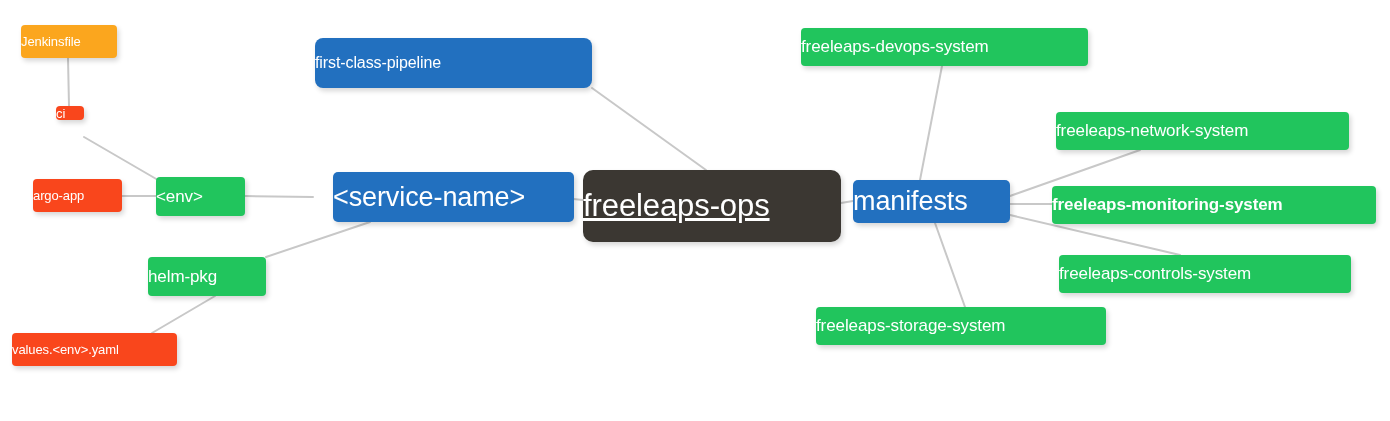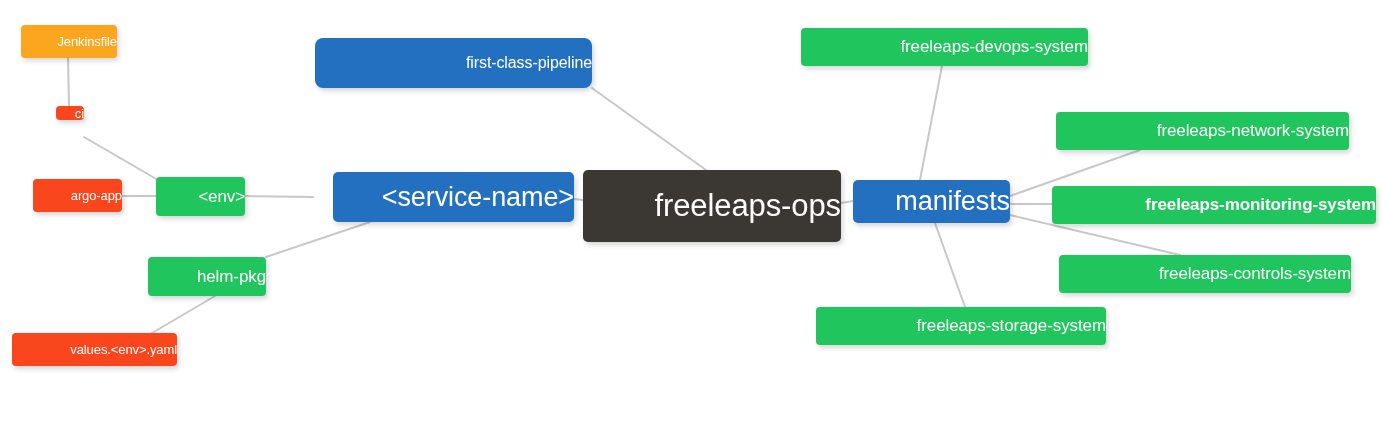--- a/index.html
+++ b/index.html
@@ -19,32 +19,32 @@
     position:absolute;
     left:0; top:0;
     width:1390px;
     height:421px;
     pointer-events:none;
   }
   .node{
     position:absolute;
     display:flex;
     align-items:center;
-    justify-content:flex-end;
+    justify-content:flex-start;
     box-sizing:border-box;
     color:#ffffff;
     border-radius:4px;
     white-space:nowrap;
     letter-spacing:-0.1px;
     box-shadow:2px 3px 5px rgba(0,0,0,0.16);
     user-select:none;
     z-index:2;
   }
   
-  .lvl-root{ font-size:31px; border-radius:5px; }
+  .lvl-root{ font-size:31px; border-radius:10px;text-decoration:underline; }
   .lvl-1   { font-size:27px; border-radius:5px; }
   .lvl-2   { font-size:16px; border-radius:8px; }
   .lvl-3   { font-size:17px; border-radius:4px; }
   .lvl-4   { font-size:13px; border-radius:4px; }
 </style>
 </head>
 <body>
 
 <div id="canvas">
   <svg id="edges" viewBox="0 0 1390 421" preserveAspectRatio="none" aria-hidden="true">

